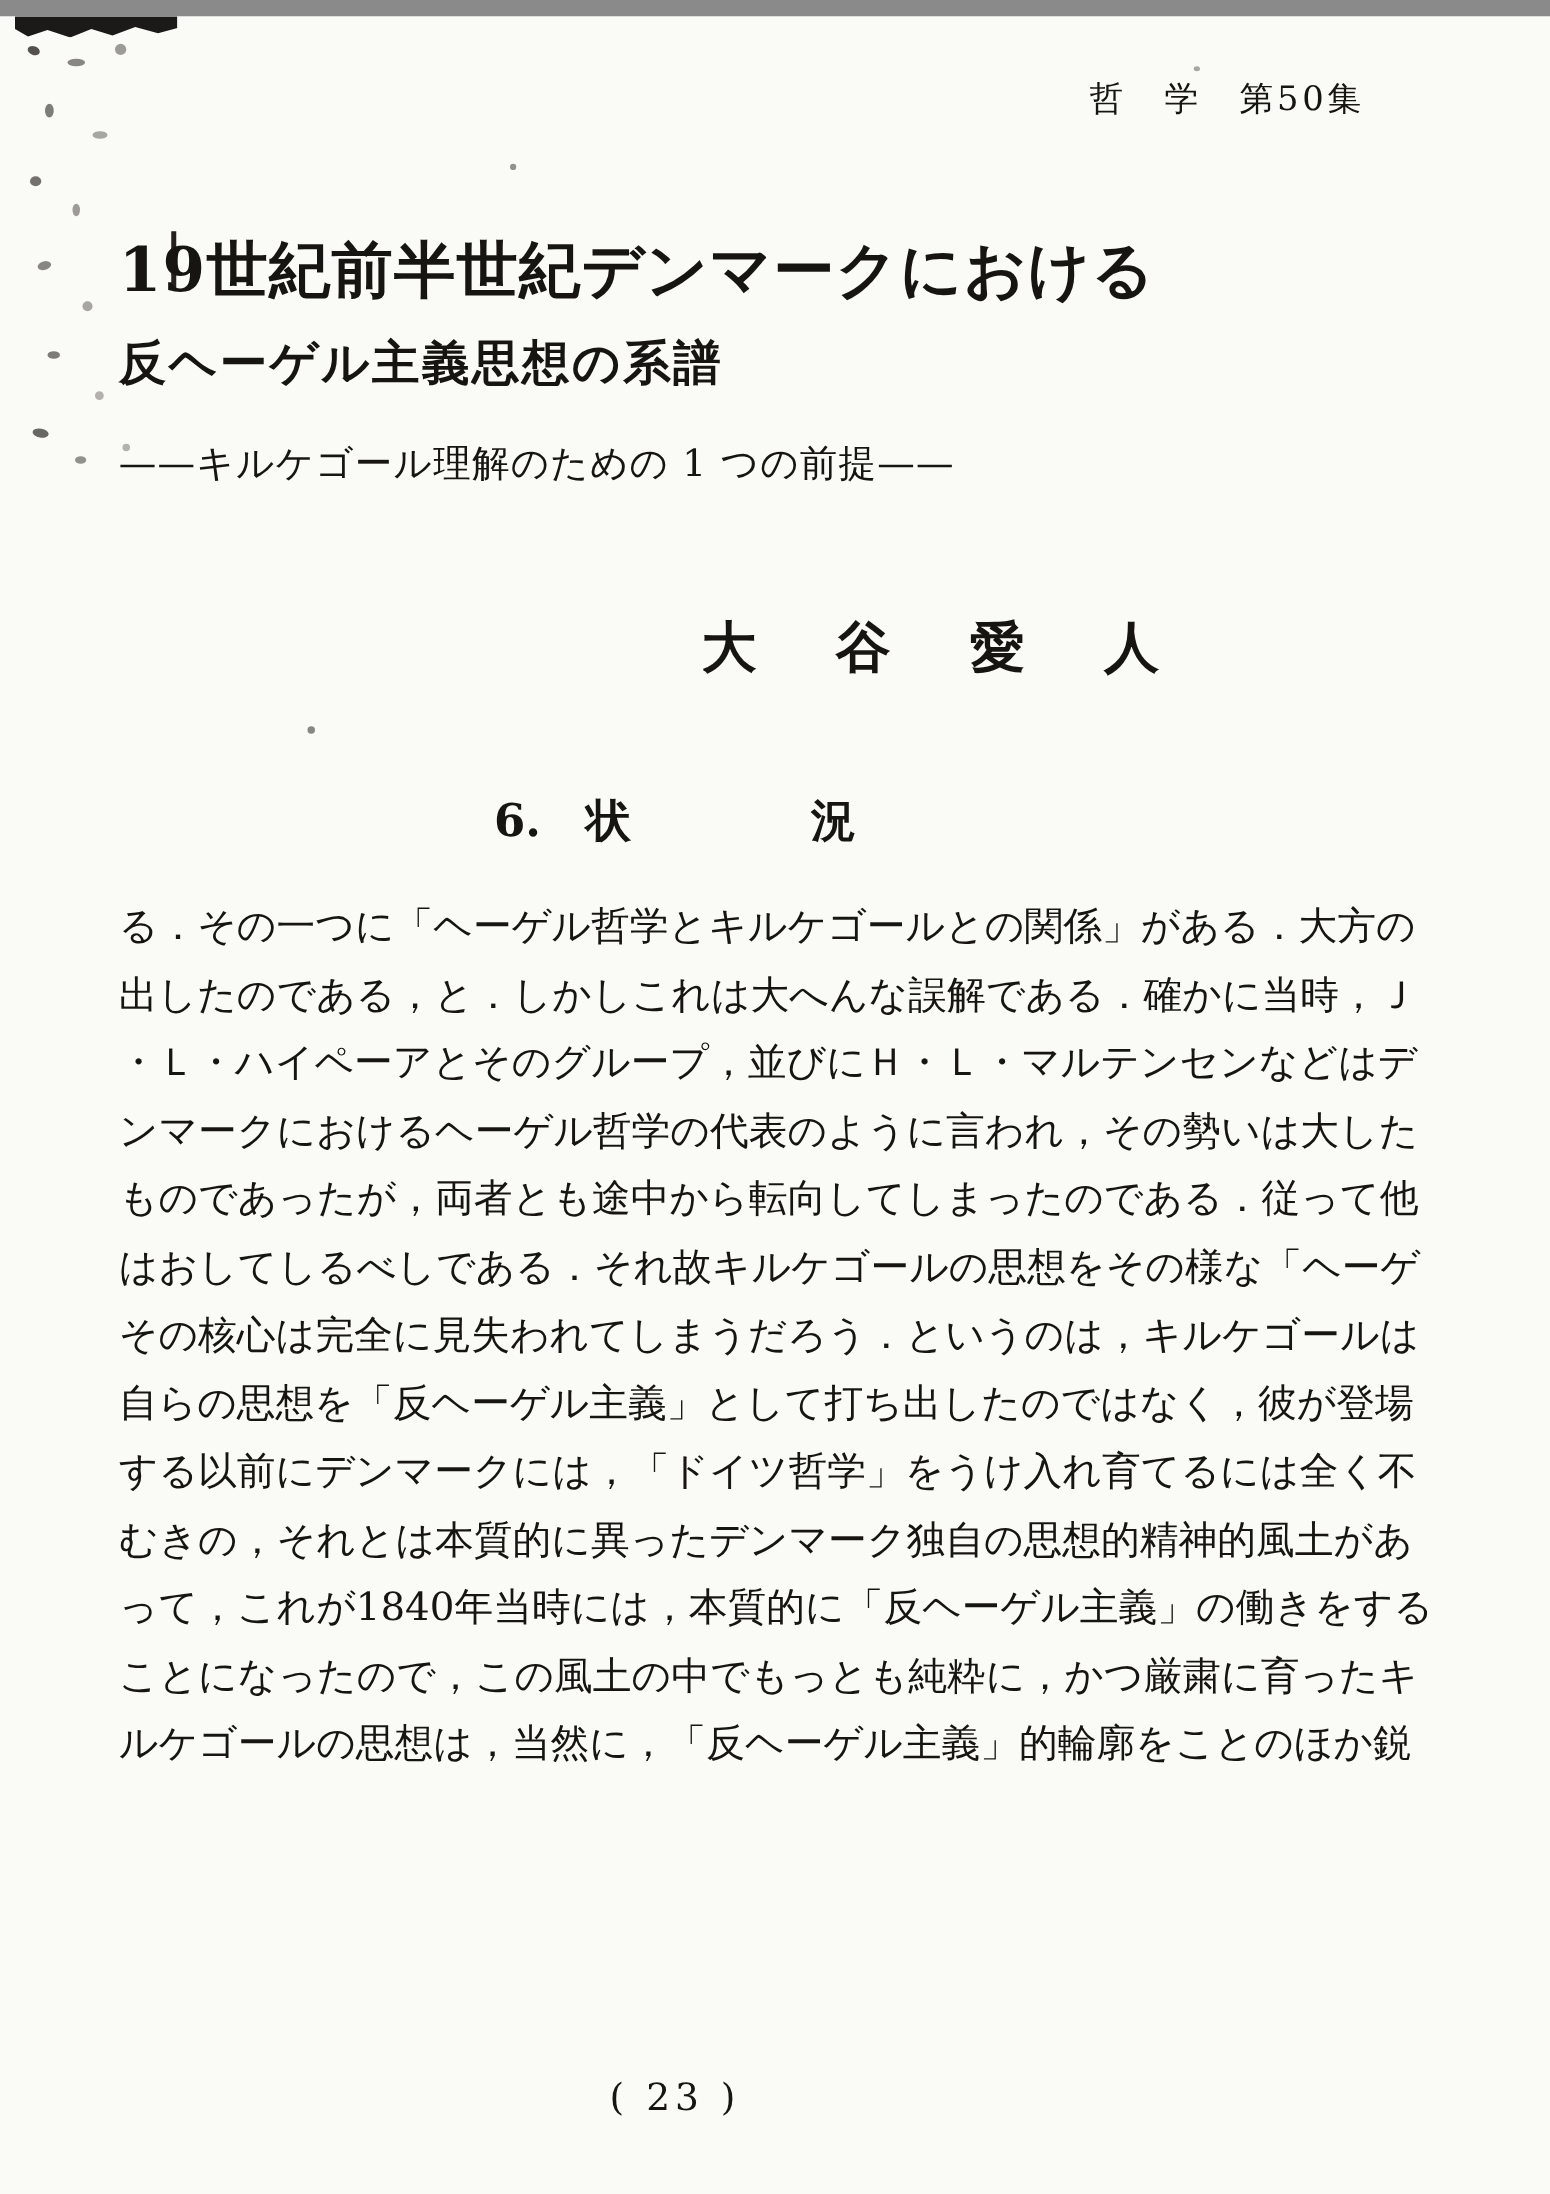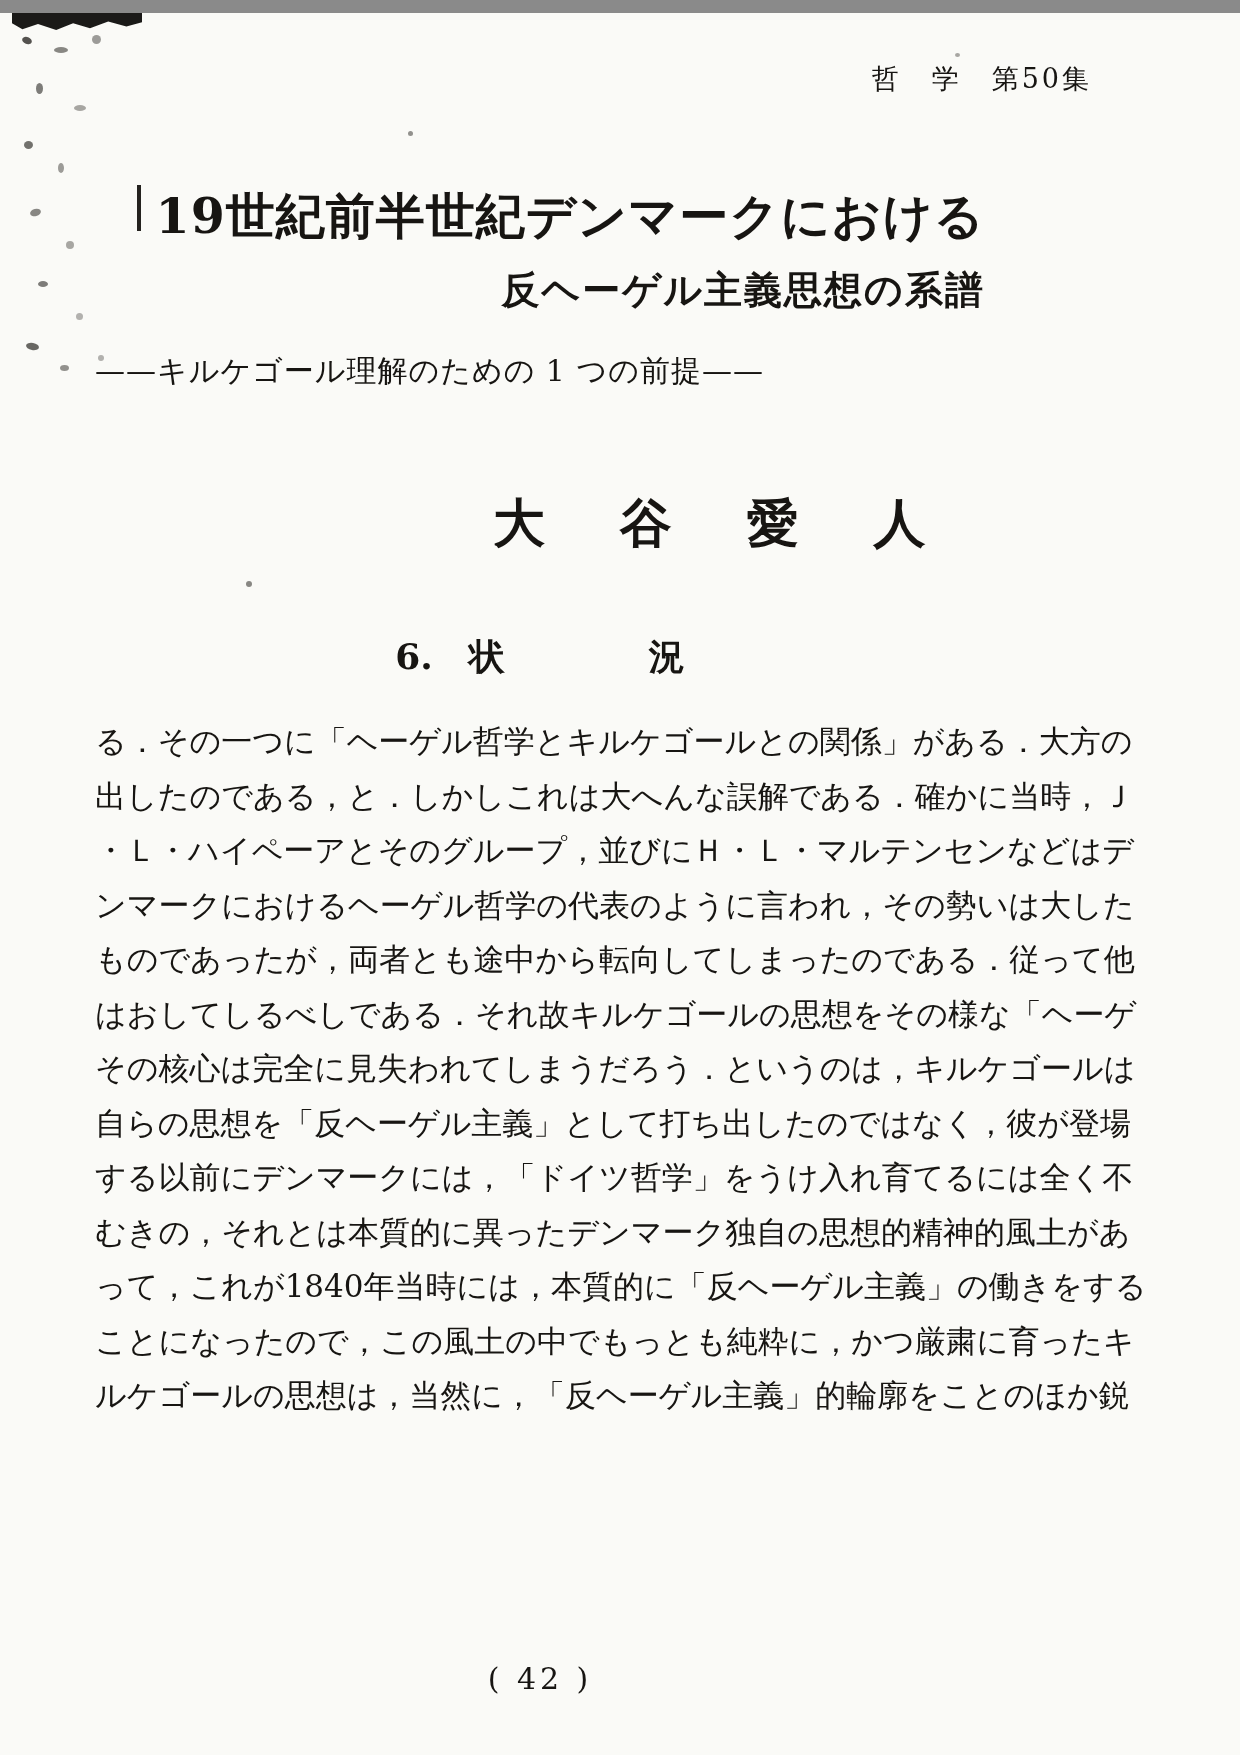--- a/index.html
+++ b/index.html
@@ -44,41 +44,41 @@
     position: absolute;
     top: 48px; right: 148px;
     font-size: 27px;
     letter-spacing: 3px;
     font-weight: 500;
   }
 
   .title-block {
     position: absolute;
     top: 162px; left: 95px; width: 890px;
-    text-align: right;
+    text-align: left;
     font-weight: bold;
   }
   .title-line1 { font-size: 49px; line-height: 82px; letter-spacing: 1px; }
   .title-line2 { font-size: 38px; line-height: 66px; letter-spacing: 2px; }
 
   .subtitle {
     position: absolute;
     top: 338px; left: 95px; width: 890px;
     text-align: left;
     font-size: 30px;
     font-weight: 500;
     letter-spacing: 1px;
   }
 
   .author {
     position: absolute;
     top: 476px; left: 95px; width: 890px;
     text-align: right;
     padding-right: 48px;
-    font-size: 52px;
+    font-size: 44px;
     letter-spacing: 0.22em;
     font-weight: 600;
   }
 
   .section-heading {
     position: absolute;
     top: 620px; left: 95px; width: 890px;
     text-align: center;
     font-size: 36px;
     font-weight: bold;
@@ -156,15 +156,15 @@
     <div class="body-line">はおしてしるべしである．それ故キルケゴールの思想をその様な「ヘーゲ</div>
     <div class="body-line">その核心は完全に見失われてしまうだろう．というのは，キルケゴールは</div>
     <div class="body-line">自らの思想を「反ヘーゲル主義」として打ち出したのではなく，彼が登場</div>
     <div class="body-line">する以前にデンマークには，「ドイツ哲学」をうけ入れ育てるには全く不</div>
     <div class="body-line">むきの，それとは本質的に異ったデンマーク独自の思想的精神的風土があ</div>
     <div class="body-line">って，これが1840年当時には，本質的に「反ヘーゲル主義」の働きをする</div>
     <div class="body-line">ことになったので，この風土の中でもっとも純粋に，かつ厳粛に育ったキ</div>
     <div class="body-line">ルケゴールの思想は，当然に，「反ヘーゲル主義」的輪廓をことのほか鋭</div>
   </div>
 
-  <div class="page-number">( 42 )</div>
+  <div class="page-number">( 23 )</div>
 
 </div>
 
 </body></html>

